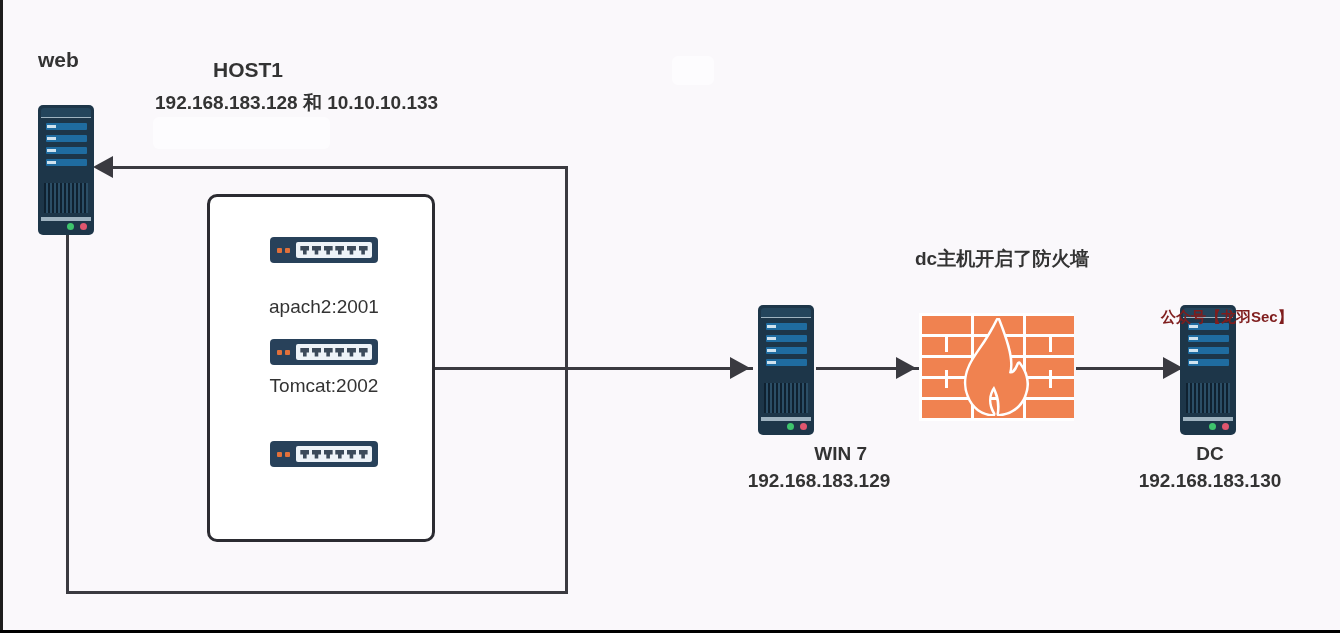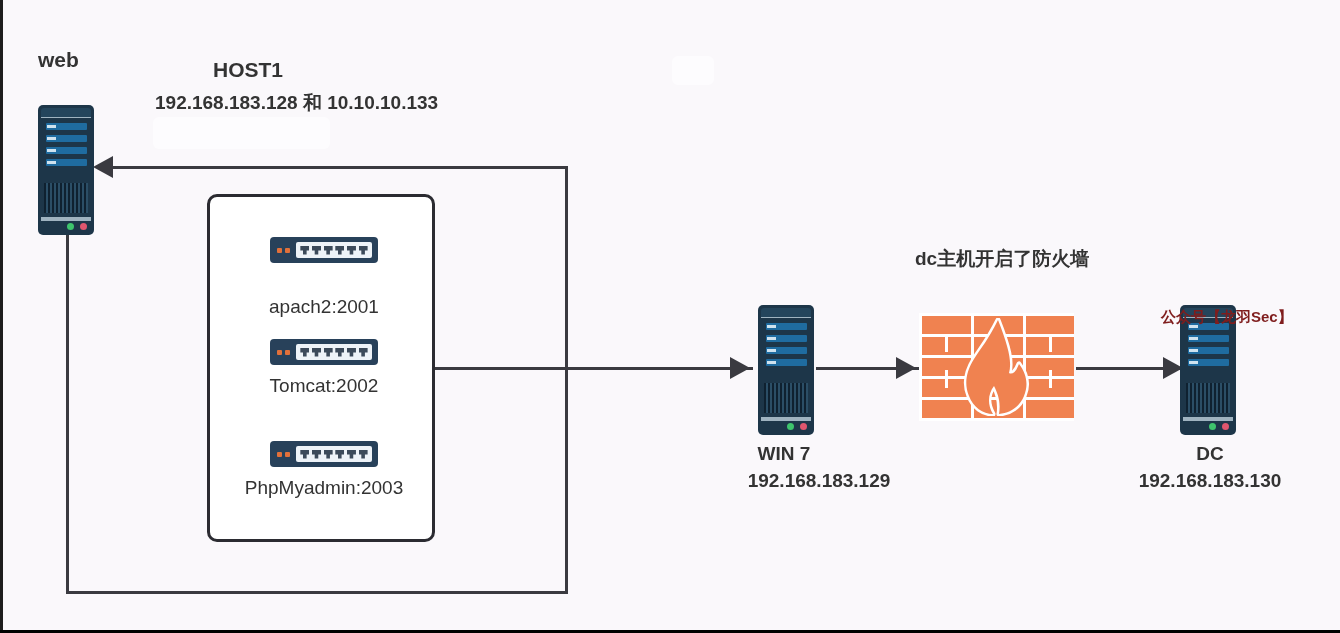--- a/index.html
+++ b/index.html
@@ -299,37 +299,36 @@
         </div>
       <div class="sw-ports">
         <b></b>
           <b></b>
           <b></b>
           <b></b>
           <b></b>
           <b></b>
       </div>
     </div>
-    <div class="svc-label" style="left:0; top:280px; width:228px;">PhpMyadmin:2003</div>
   </div>
 
   <div class="server" style="left:758px; top:305px;">
     <div class="srv-top"></div>
     <div class="srv-bays">
       <div class="bay"></div>
         <div class="bay"></div>
       <div class="bay"></div>
         <div class="bay"></div>
     </div>
     <div class="srv-vent"></div>
     <div class="srv-base"></div>
     <div class="led led-green"></div>
     <div class="led led-red"></div>
   </div>
-  <div class="label label-node" style="left:684px; top:443px; width:200px;">WIN 7</div>
+  <div class="label label-node" style="left:667px; top:443px; width:200px;text-align:right;">WIN 7</div>
   <div class="label label-node" style="left:719px; top:470px; width:200px;">192.168.183.129</div>
 
   <div class="firewall" style="left:919px; top:313px;">
     <div class="bricks"></div>
     <div class="bricks-offset"></div>
     <div class="bricks-offset2"></div>
     <svg class="flame" width="86" height="98" viewBox="0 0 86 98">
       <path d="M44 2 C34 22 27 30 20 41 C12 54 10 66 15 78 C19 89 29 96 39 96
                C33 86 34 76 40 68 C44 76 47 84 45 96 C57 95 66 88 70 78
                C75 66 72 55 65 46 C62 54 58 57 55 55 C58 44 55 30 44 2 Z

